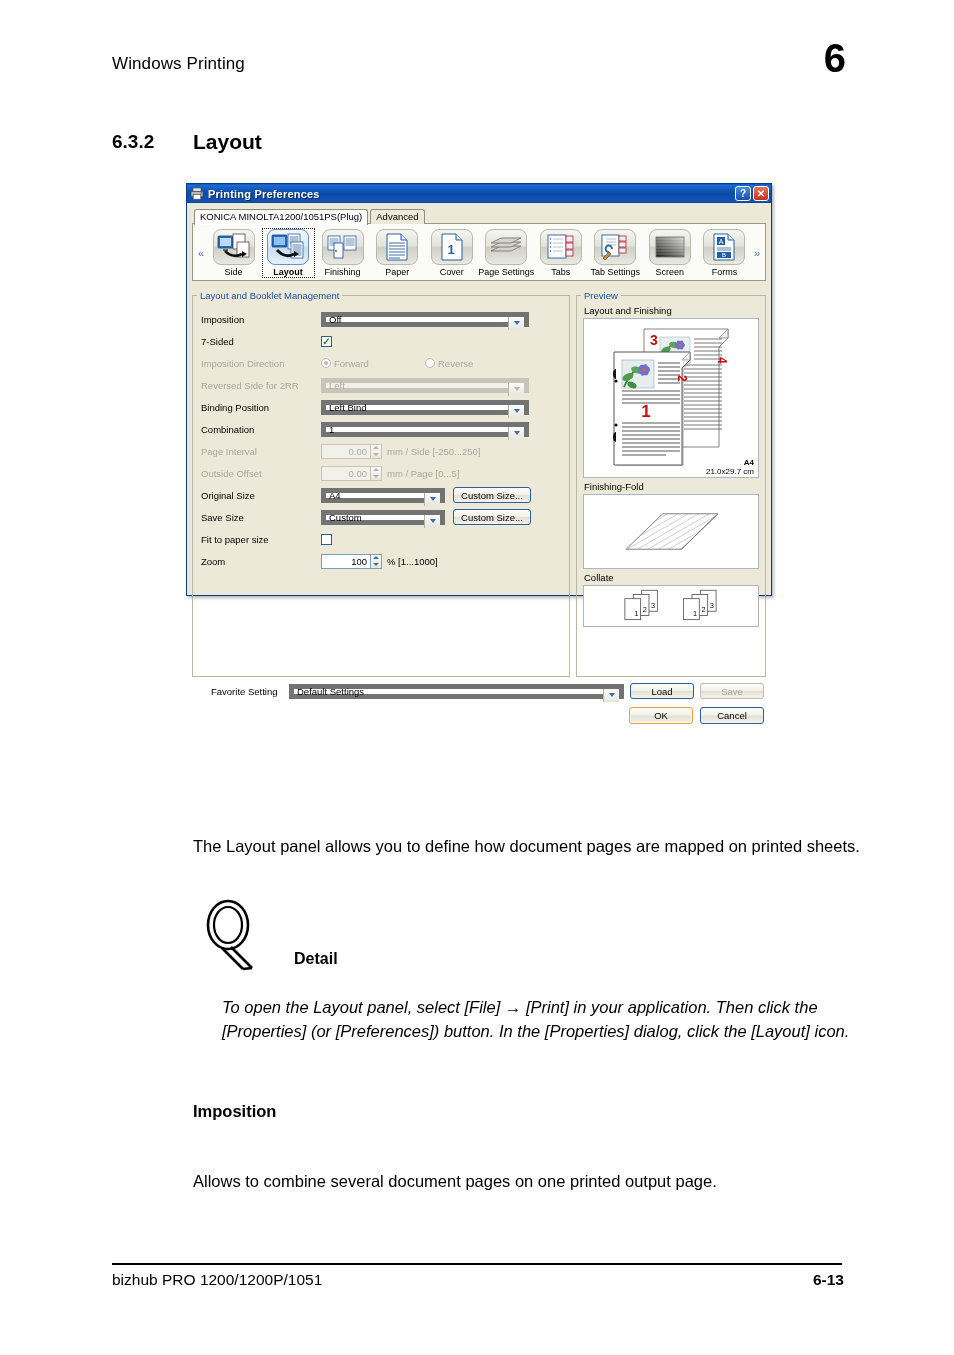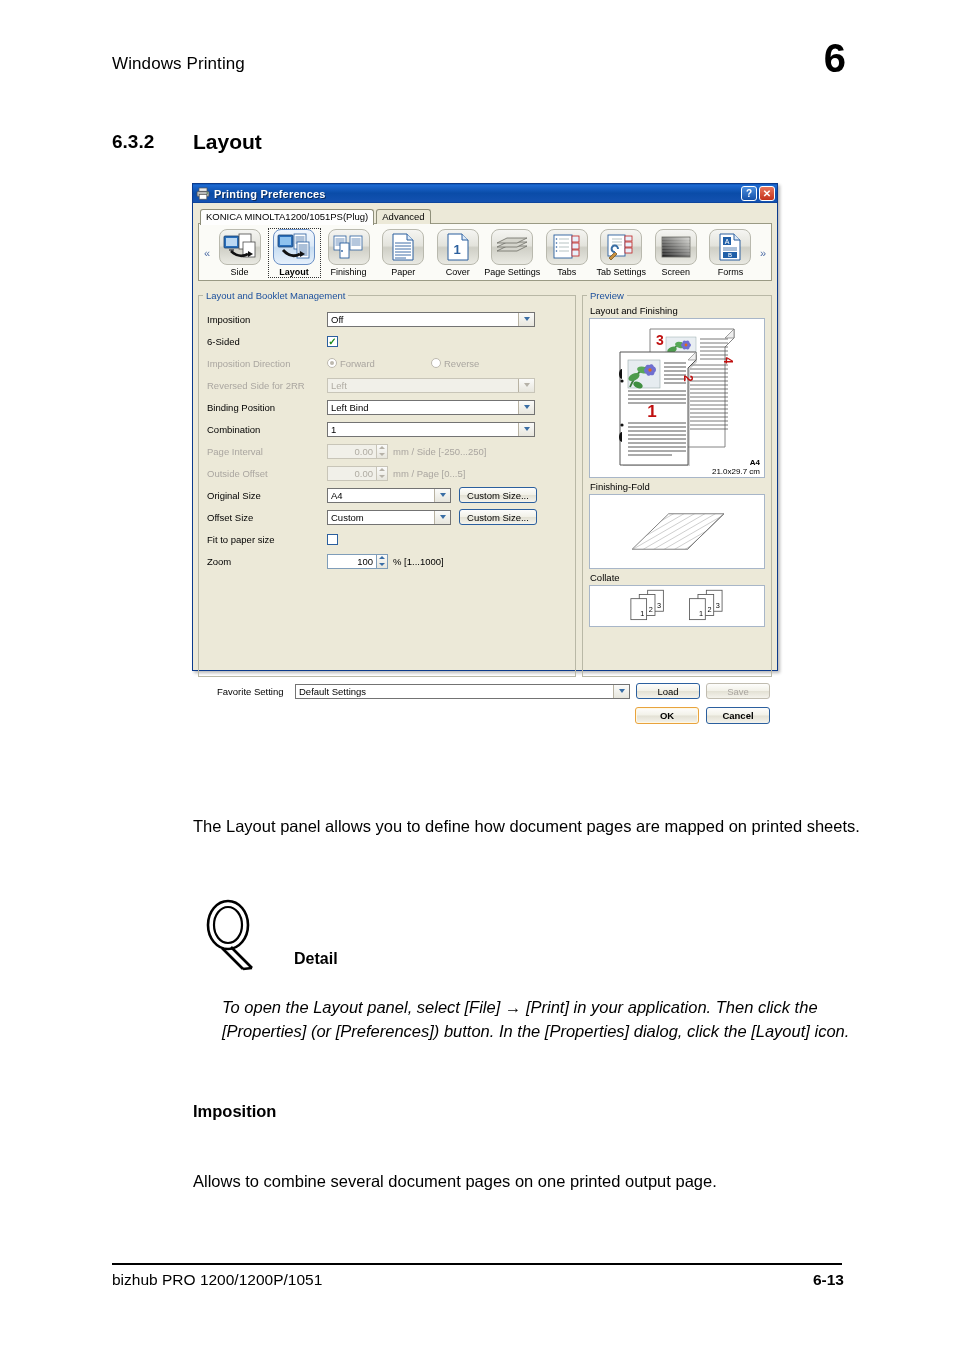--- a/index.html
+++ b/index.html
@@ -13,37 +13,37 @@
   
   .runhead{position:absolute;left:112px;top:54px;font-size:17px;letter-spacing:.1px;}
   .chapnum{position:absolute;right:108px;top:38px;font-size:40px;font-weight:bold;line-height:1;}
 
   
   .sec-num{position:absolute;left:112px;top:131px;font-size:19px;font-weight:bold;}
   .sec-title{position:absolute;left:193px;top:130px;font-size:21px;font-weight:bold;}
 
   
   .body-p{position:absolute;font-size:16.5px;line-height:25px;text-align:justify;}
-  .body-p.b1{left:193px;top:814px;width:691px;}
+  .body-p.b1{left:193px;top:834px;width:691px;}
   .detail-label{position:absolute;left:294px;top:950px;font-size:16px;font-weight:bold;}
   .detail-body{position:absolute;left:222px;top:995px;width:665px;font-size:16.5px;
                line-height:24px;font-style:italic;}
   .sub-head{position:absolute;left:193px;top:1102px;font-size:16.5px;font-weight:bold;}
   .body-p.b2{left:193px;top:1169px;width:691px;}
 
   .loupe{position:absolute;left:200px;top:898px;width:70px;height:74px;}
 
   
   .foot-rule{position:absolute;left:112px;top:1263px;width:730px;height:2px;background:#000;}
   .foot-left{position:absolute;left:112px;top:1271px;font-size:15.5px;}
   .foot-right{position:absolute;right:110px;top:1271px;font-size:15.5px;font-weight:bold;}
 
   
   .dlg{
-    position:absolute;left:192px;top:183px;width:586px;height:488px;
+    position:absolute;left:186px;top:183px;width:586px;height:413px;
     background:#ece9d8;border:1px solid #0b3a8c;box-sizing:border-box;
     box-shadow:2px 2px 3px rgba(0,0,0,.28);
     font-size:9.5px;
   }
   .titlebar{
     height:19px;background:linear-gradient(to bottom,#0d57b8 0%,#1d68cf 8%,#0a4ca8 48%,#1351b0 92%,#0b3f93 100%);
     display:flex;align-items:center;padding:0 2px 0 3px;
   }
   .title-ico{width:14px;height:13px;position:relative;margin-right:4px;flex:0 0 auto;}
   .title-txt{color:#fff;font-weight:bold;font-size:11px;letter-spacing:.2px;
@@ -98,21 +98,21 @@
   }
   fieldset.grp > legend{font-size:9.5px;color:#1b4f9c;padding:0 3px;margin-left:4px;}
 
   .rows{padding:7px 8px 0 8px;}
   .row{display:flex;align-items:center;height:22px;}
   .rlabel{width:120px;font-size:9.5px;color:#000;flex:0 0 auto;}
   .rlabel.dim{color:#aaa6a0;}
 
   
   .combo{
-    height:15px;border:1px solid #737373;background:#fff;display:flex;align-items:center;
+    height:15px;border:5px solid #737373;background:#fff;display:flex;align-items:center;
     font-size:9.5px;padding-left:3px;box-sizing:border-box;position:relative;
   }
   .combo .arw{
     position:absolute;right:0;top:0;width:15px;height:13px;
     background:linear-gradient(to bottom,#fbfbfa,#e7e6dd);
     border-left:1px solid #b8b2a2;display:flex;align-items:center;justify-content:center;
   }
   .combo .arw:after{content:"";border-left:3.5px solid transparent;border-right:3.5px solid transparent;
     border-top:4px solid #3a6ea5;}
   .combo.dim{background:#f1f0e9;border-color:#c8c5b8;color:#b0aca3;}
@@ -165,21 +165,21 @@
   .pv-cap{font-size:9.5px;margin:0 0 2px 1px;}
   .pv-box{border:1px solid #a8b6c8;background:#fff;position:relative;box-sizing:border-box;}
   .pv-main{height:160px;}
   .pv-fold{height:75px;margin-top:2px;}
   .pv-coll{height:42px;margin-top:2px;}
   .pv-size{position:absolute;right:4px;bottom:1px;text-align:right;font-size:8px;line-height:9px;}
 
   
   .fav{display:flex;align-items:center;margin-top:6px;padding:0 2px;}
   .fav-label{font-size:9.5px;width:78px;padding-left:17px;}
-  .okrow{display:flex;justify-content:flex-end;margin-top:8px;padding-right:2px;gap:7px;font-weight:bold;}
+  .okrow{display:flex;justify-content:flex-end;margin-top:8px;padding-right:2px;gap:7px;}
   .btn.ok{min-width:64px;height:17px;border:1px solid #e8a33d;
     box-shadow:inset 0 0 0 1px #fff8e4;}
   .btn.cancel{min-width:64px;height:17px;}
 </style>
 </head>
 <body>
 
 <div class="page">
 
   <div class="runhead">Windows Printing</div>
@@ -421,21 +421,21 @@
 
               <div class="row">
                 <div class="rlabel">Imposition</div>
                 <div class="combo w208">
                   <span>Off</span>
                   <span class="arw"></span>
                 </div>
               </div>
 
               <div class="row">
-                <div class="rlabel">6-Sided</div>
+                <div class="rlabel">7-Sided</div>
                 <div class="chk">
                   <span class="tick">✓</span>
                 </div>
               </div>
 
               <div class="row">
                 <div class="rlabel dim">Imposition Direction</div>
                 <div class="radio dim" style="width:104px">
                   <span class="dot">
                       <i></i>
@@ -500,21 +500,21 @@
                 <div class="rlabel">Original Size</div>
                 <div class="combo w124">
                   <span>A4</span>
                   <span class="arw"></span>
                 </div>
                 <div class="btn" style="margin-left:8px;width:78px;min-width:0">Custom Size...</div>
               </div>
 
 
               <div class="row">
-                <div class="rlabel">Offset Size</div>
+                <div class="rlabel">Save Size</div>
                 <div class="combo w124">
                   <span>Custom</span>
                   <span class="arw"></span>
                 </div>
                 <div class="btn" style="margin-left:8px;width:78px;min-width:0">Custom Size...</div>
               </div>
 
               <div class="row">
                 <div class="rlabel">Fit to paper size</div>
                 <div class="chk"></div>

